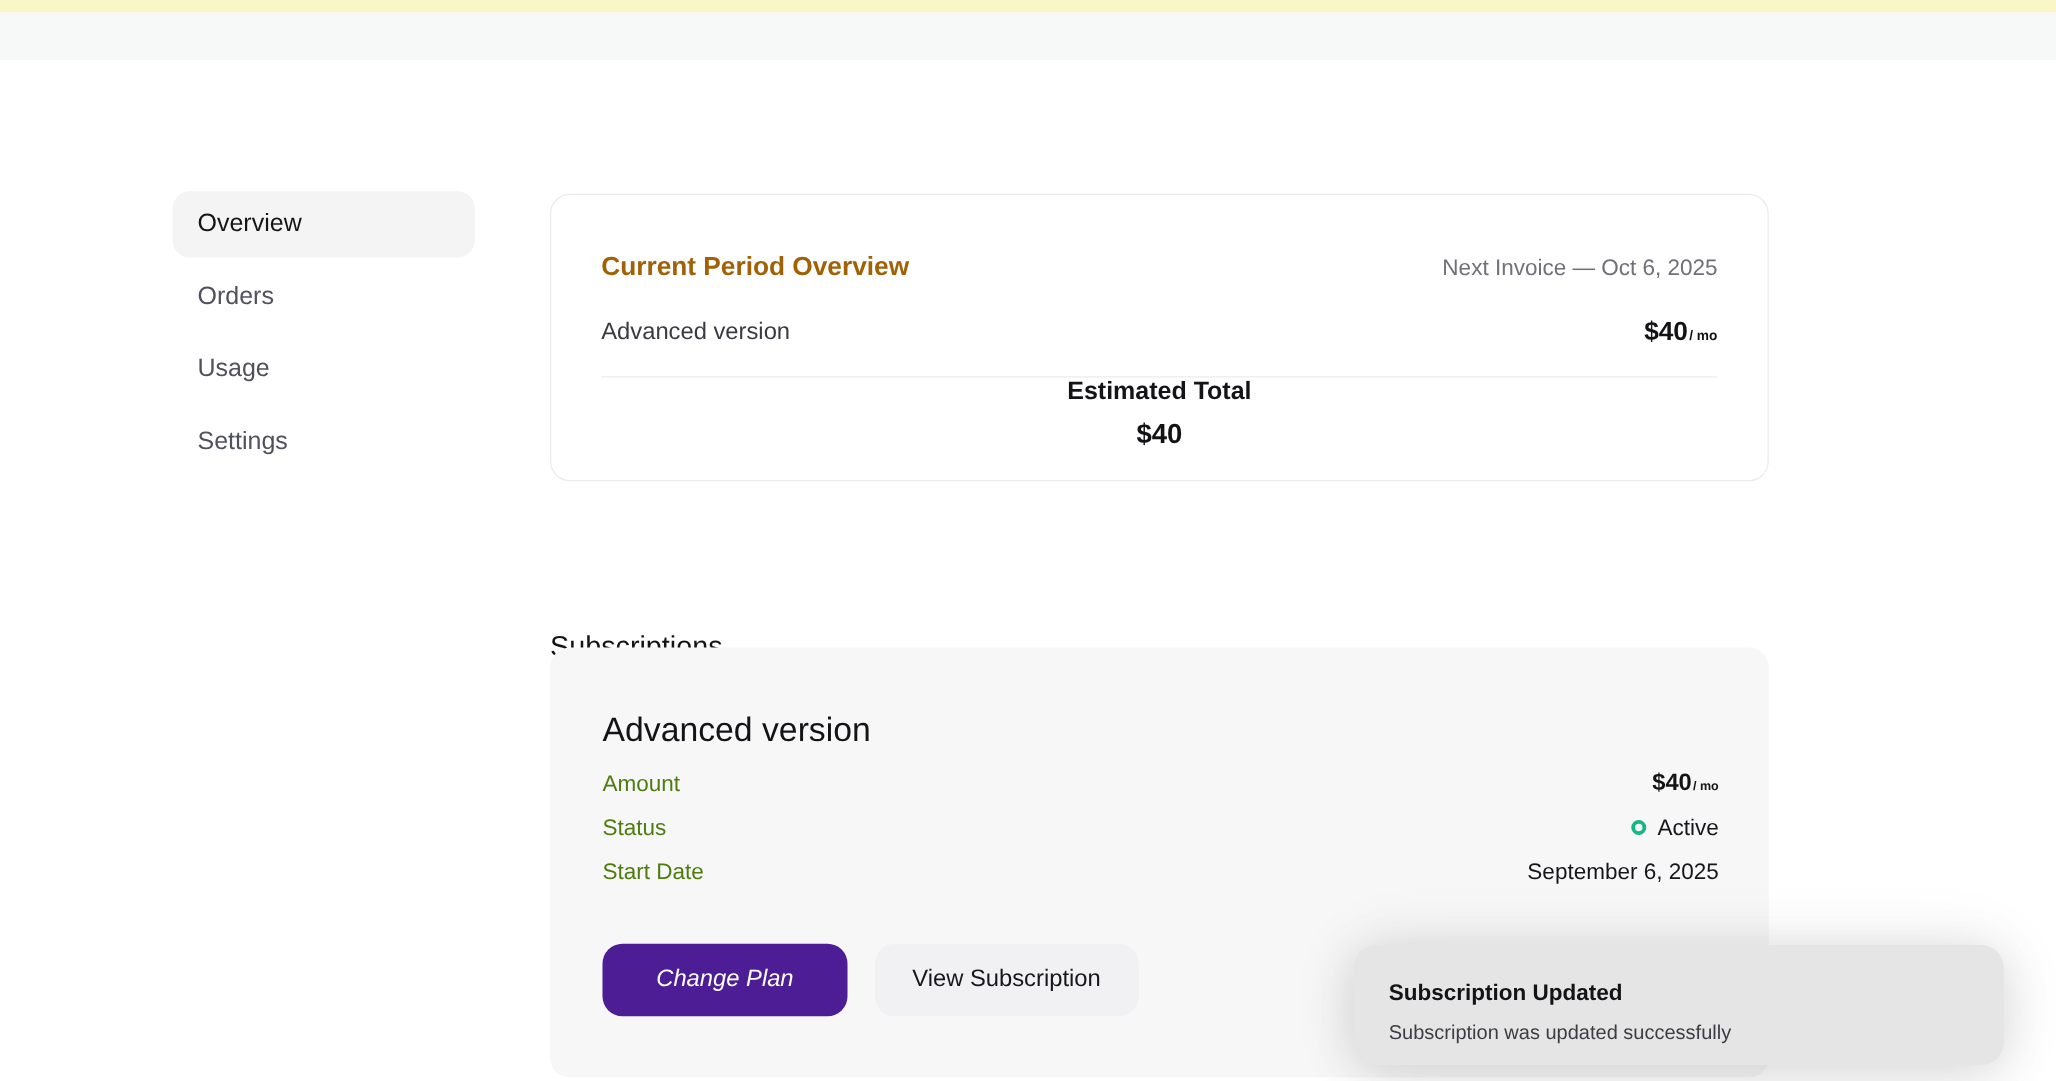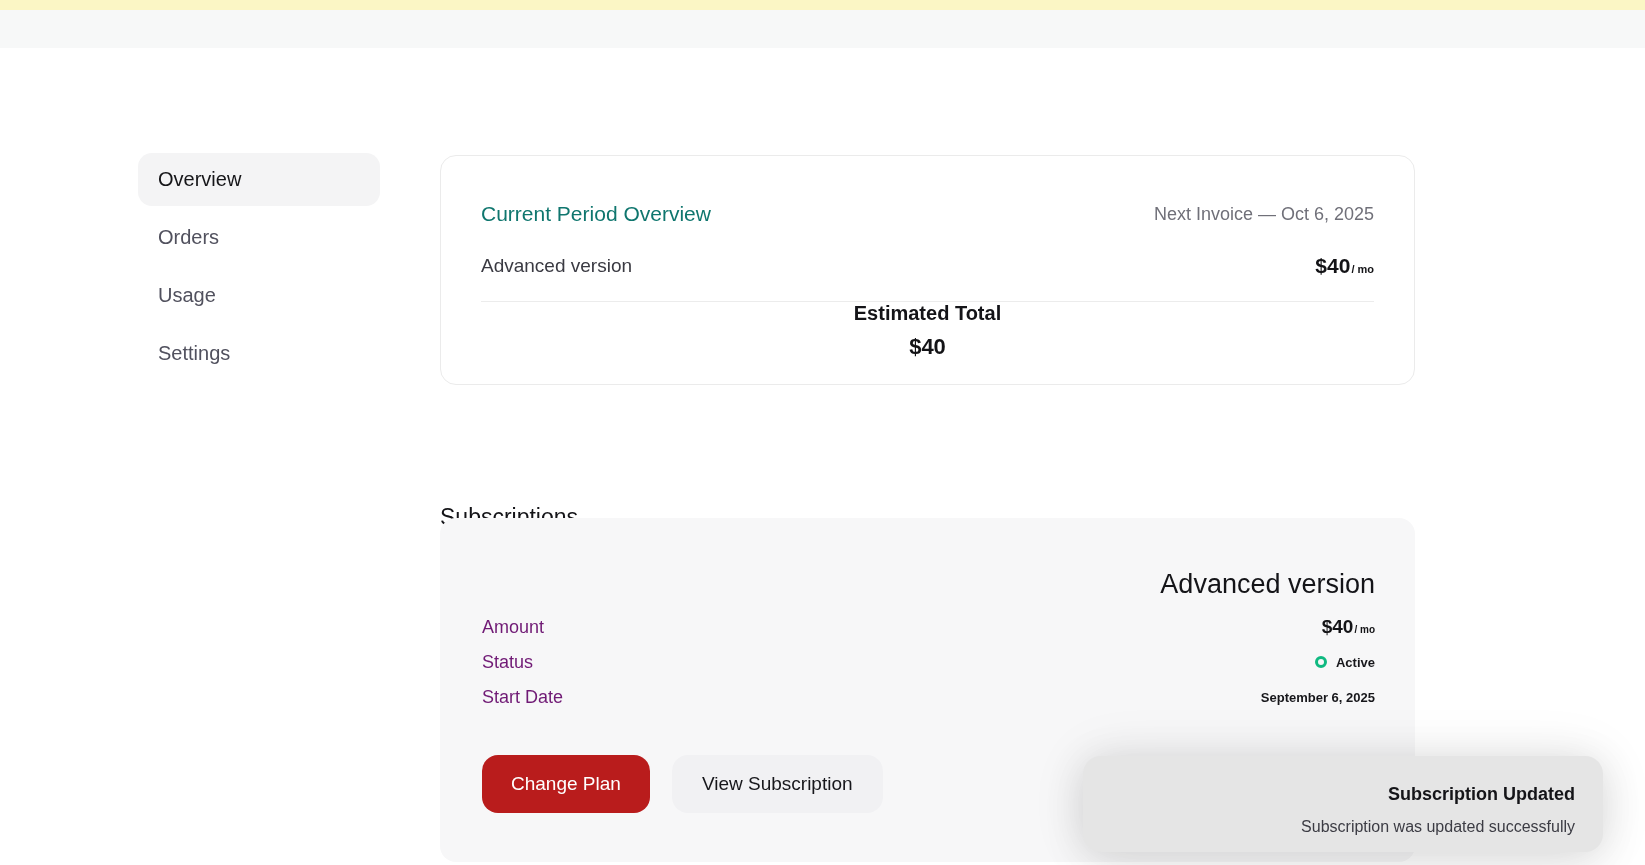--- a/index.html
+++ b/index.html
@@ -1,15 +1,15 @@
 <!DOCTYPE html>
 <html><head>
 <meta charset="utf-8">
 <style>
-  * { margin: 0; padding: 0; box-sizing: border-box; text-align: right; }
+  * { margin: 0; padding: 0; box-sizing: border-box; }
   html, body { width: 1645px; height: 865px; }
   body {
     font-family: "Liberation Sans", "DejaVu Sans", sans-serif;
     background: #ffffff;
     color: #18181b;
     overflow: hidden;
     position: relative;
   }
   .top-strip {
     position: absolute; left: 0; top: 0; width: 1645px; height: 10px;
@@ -33,21 +33,21 @@
     background: #f4f4f5; color: #161619; font-weight: 500;
   }
   
   .card-overview {
     position: absolute; left: 440px; top: 155px; width: 975px; height: 230px;
     background: #ffffff; border: 1px solid #ebebeb; border-radius: 16px;
     padding: 36px 40px 0 40px;
   }
   .row { display: flex; align-items: center; justify-content: space-between; }
   .cpo-header { height: 44px; }
-  .cpo-title { font-size: 21px; font-weight: 400; color: #0f766e; }
+  .cpo-title { font-size: 21px; font-weight: 700; color: #a16207; }
   .cpo-next { font-size: 18px; color: #707079; }
   .cpo-line { height: 60px; }
   .cpo-line-name { font-size: 19px; color: #3a3a42; }
   .money { font-size: 21px; font-weight: 700; color: #131316; }
   .money .per { font-size: 11px; font-weight: 700; margin-left: 1px; }
   .cpo-divider { height: 1px; background: #ececec; border: none; margin-top: 5px; }
   .cpo-total { height: 58px; flex-direction: column; }
   .cpo-total-label { font-size: 20px; font-weight: 700; color: #141418; }
   .cpo-total-value { font-size: 22px; font-weight: 700; color: #131316; }
   .subs-heading {
@@ -55,37 +55,37 @@
     font-size: 23px; font-weight: 500; color: #141418; margin-top: 44px;
   }
   .card-plan {
     position: absolute; left: 440px; top: 518px; width: 975px; height: 344px;
     background: #f7f7f8; border-radius: 16px;
     padding: 46px 40px 0 42px;
   }
   .plan-title { font-size: 27px; font-weight: 500; color: #141418; line-height: 40px; }
   .plan-rows { margin-top: 6px; display: flex; flex-direction: column; gap: 1px; }
   .plan-row { height: 34px; display: flex; align-items: center; justify-content: space-between; }
-  .plan-label { font-size: 18px; color: #701a75; }
-  .plan-value { font-size: 13px; font-weight: 700; color: #17171b; }
+  .plan-label { font-size: 18px; color: #4d7c0f; }
+  .plan-value { font-size: 18px; font-weight: 400; color: #17171b; }
   .amount-value { font-size: 19px; font-weight: 700; color: #131316; }
   .amount-value .per { font-size: 10px; font-weight: 700; margin-left: 1px; }
   .status-value { display: flex; align-items: center; gap: 9px; }
   .status-dot {
     width: 12px; height: 12px; border-radius: 50%;
     border: 3.5px solid #10b981; background: transparent;
   }
   .plan-buttons { margin-top: 41px; display: flex; gap: 22px; }
   .btn {
     height: 58px; border: none; border-radius: 16px;
     font-family: inherit; font-size: 19px; font-weight: 500;
     display: inline-flex; align-items: center; justify-content: center;
     cursor: pointer;
   }
-  .btn-primary { background: #b91c1c; color: #ffffff; padding: 0 29px; }
+  .btn-primary { background: #4c1d95; color: #ffffff; padding: 0 43px; font-style: italic; }
   .btn-secondary { background: #f1f1f3; color: #17171b; padding: 0 30px; }
   
   .toast {
     position: absolute; left: 1083px; top: 756px; width: 520px; height: 96px;
     background: #e5e5e5; border-radius: 18px;
     padding: 25px 28px 0 28px;
     box-shadow: 0 6px 40px rgba(0,0,0,0.12), 0 0 60px rgba(0,0,0,0.07);
   }
   .toast-title { font-size: 18px; font-weight: 700; color: #141418; line-height: 27px; }
   .toast-msg { font-size: 16px; color: #3c3c44; line-height: 27px; margin-top: 5px; }

